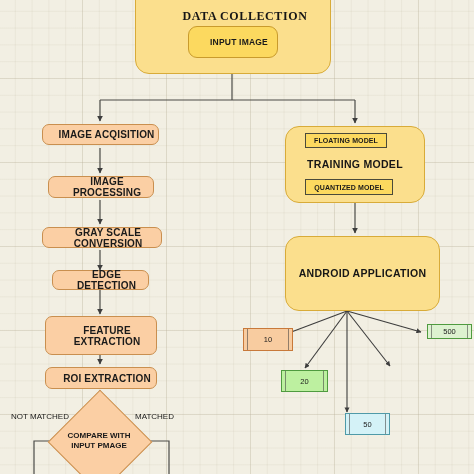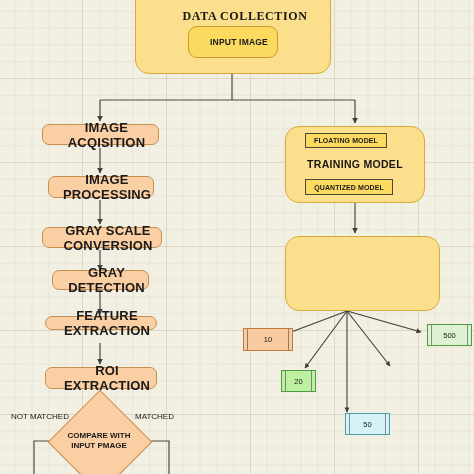--- a/index.html
+++ b/index.html
@@ -69,21 +69,21 @@
     border-radius: 9px;
     font-size: 8.5px;
     font-weight: 700;
     letter-spacing: 0.2px;
   }
   
   .peach-box {
     background: #fbcfa4;
     border: 1px solid #c98f4f;
     border-radius: 7px;
-    font-size: 13px;
+    font-size: 10px;
     font-weight: 700;
     letter-spacing: 0.15px;
     color: #1a1a1a;
   }
   
   .diamond-wrap {
     position: absolute;
   }
   .diamond-shape {
     position: absolute;
@@ -213,23 +213,23 @@
   <div class="dc-title" style="left:135px; top:9px; width:220px; text-align:center;">DATA COLLECTION</div>
 
   <div class="node yellow-box" style="left:188px; top:26px; width:90px; height:32px;">INPUT IMAGE</div>
 
   <div class="node peach-box" style="left:42px; top:124px; width:117px; height:21px;">IMAGE ACQISITION</div>
 
   <div class="node peach-box" style="left:42px; top:227px; width:120px; height:21px;">GRAY SCALE CONVERSION</div>
 
   <div class="node peach-box" style="left:48px; top:176px; width:106px; height:22px;">IMAGE PROCESSING</div>
 
-  <div class="node peach-box" style="left:52px; top:270px; width:97px; height:20px;">GRAY DETECTION</div>
-
-  <div class="node peach-box" style="left:45px; top:316px; width:112px; height:14px;">FEATURE EXTRACTION</div>
+  <div class="node peach-box" style="left:52px; top:270px; width:97px; height:20px;">EDGE DETECTION</div>
+
+  <div class="node peach-box" style="left:45px; top:316px; width:112px; height:39px;">FEATURE EXTRACTION</div>
 
   <div class="node peach-box" style="left:45px; top:367px; width:112px; height:22px;">ROI EXTRACTION</div>
 
   <div class="diamond-wrap" style="left:63px; top:405px; width:72px; height:72px;">
     <div class="diamond-shape"></div>
     <div class="diamond-label">
       <span>COMPARE WITH</span>
       <span>INPUT PMAGE</span>
     </div>
   </div>
@@ -239,32 +239,33 @@
 
   <div class="node big-yellow" style="left:285px; top:126px; width:140px; height:77px;"></div>
 
   <div class="sub-box" style="left:305px; top:133px; width:82px; height:15px;">FLOATING MODEL</div>
 
   <div class="inner-label" style="left:285px; top:158px; width:140px; text-align:center;">TRAINING MODEL</div>
 
   <div class="sub-box" style="left:305px; top:179px; width:88px; height:16px;">QUANTIZED MODEL</div>
 
   <div class="node big-yellow" style="left:285px; top:236px; width:155px; height:75px;"></div>
+  <div class="inner-label" style="left:285px; top:267px; width:155px; text-align:center;">ANDROID APPLICATION</div>
 
   <div class="note" style="left:243px; top:328px; width:50px; height:23px; background:#f8ccA0; border-color:#c8793a;">
     <div class="note-inner"></div>
     <span class="val">10</span>
   </div>
 
-  <div class="note" style="left:427px; top:324px; width:45px; height:22px; background:#ddf2d0; border-color:#4f9b3f;">
+  <div class="note" style="left:427px; top:324px; width:45px; height:15px; background:#ddf2d0; border-color:#4f9b3f;">
     <div class="note-inner"></div>
     <span class="val">500</span>
   </div>
 
-  <div class="note" style="left:281px; top:370px; width:35px; height:22px; background:#bdf0a0; border-color:#4f9b3f;">
+  <div class="note" style="left:281px; top:370px; width:47px; height:22px; background:#bdf0a0; border-color:#4f9b3f;">
     <div class="note-inner"></div>
     <span class="val">20</span>
   </div>
 
 
   <div class="note" style="left:345px; top:413px; width:45px; height:22px; background:#d4f2f7; border-color:#4f9aa8;">
     <div class="note-inner"></div>
     <span class="val">50</span>
   </div>
 

